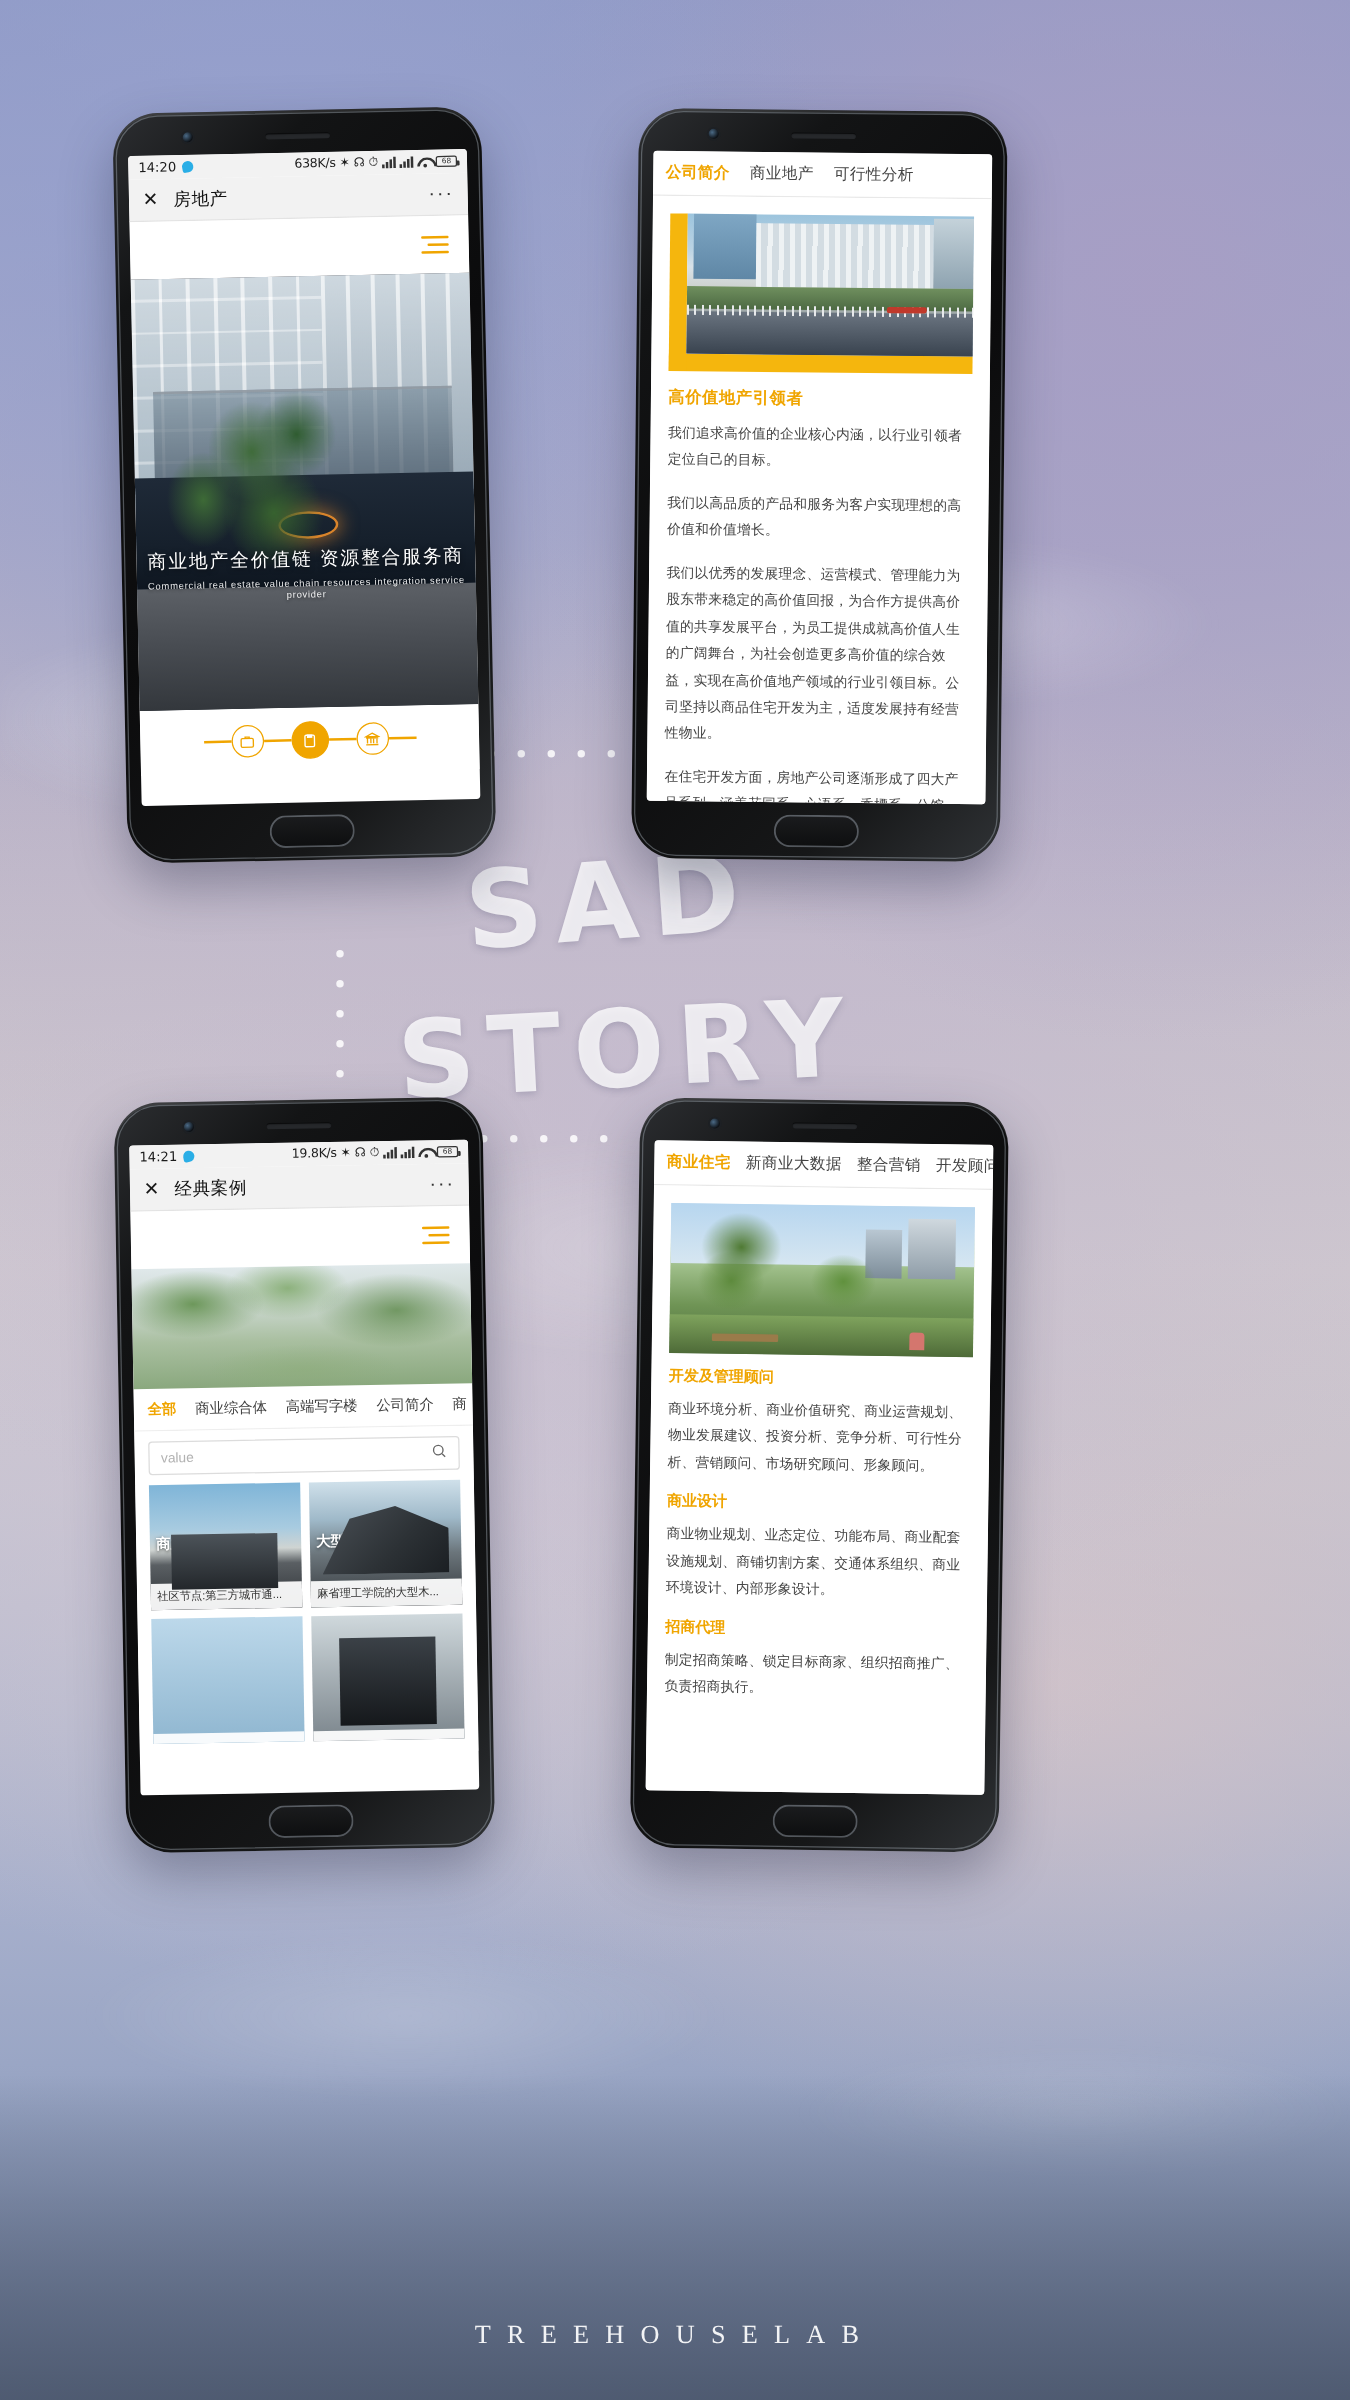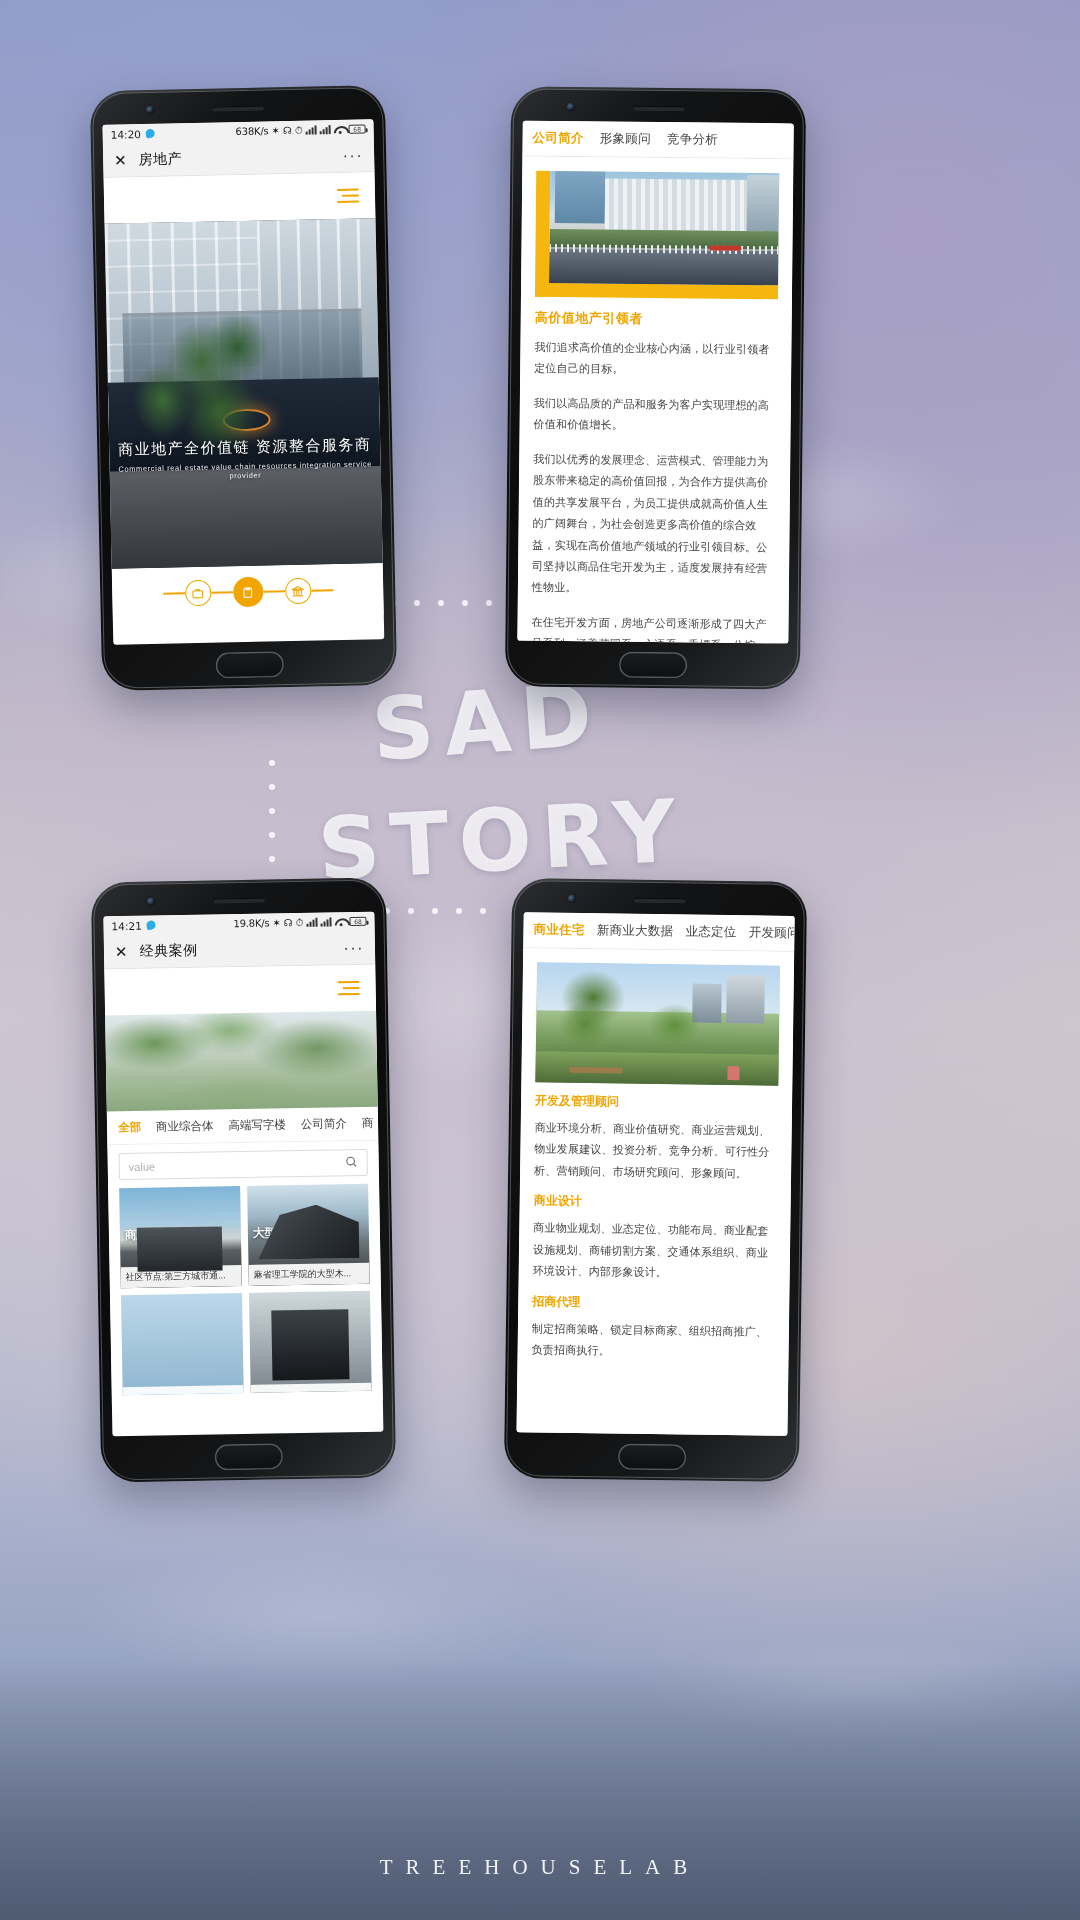--- a/index.html
+++ b/index.html
@@ -418,22 +418,22 @@
 </div>
 
 <div class="phone" style="left:508px; top:88px; transform:rotate(0.6deg);">
   <div class="cam"></div>
   <div class="spk"></div>
   <div class="home"></div>
   <div class="screen">
 
     <div class="tabbar">
       <span class="tab active">公司简介</span>
-      <span class="tab">形象顾问</span>
-      <span class="tab">竞争分析</span>
+      <span class="tab">商业地产</span>
+      <span class="tab">可行性分析</span>
     </div>
 
     <div class="p2-body">
       <div class="card-img-wrap">
         <div class="card-accent"></div>
         <div class="card-img">
           <div class="b1"></div>
             <div class="b2"></div>
             <div class="b3"></div>
           <div class="grn"></div>
@@ -545,21 +545,21 @@
 
 <div class="phone" style="left:508px; top:880px; transform:rotate(0.8deg);">
   <div class="cam"></div>
   <div class="spk"></div>
   <div class="home"></div>
   <div class="screen">
 
     <div class="tabbar" style="gap:12px">
       <span class="tab active">商业住宅</span>
       <span class="tab">新商业大数据</span>
-      <span class="tab">业态定位</span>
+      <span class="tab">整合营销</span>
       <span class="tab">开发顾问</span>
     </div>
 
     <div class="p2-body">
       <div class="card-img2">
         <div class="sky2"></div>
           <div class="tw"></div>
           <div class="tw2"></div>
         <div class="tr1"></div>
           <div class="tr2"></div>

